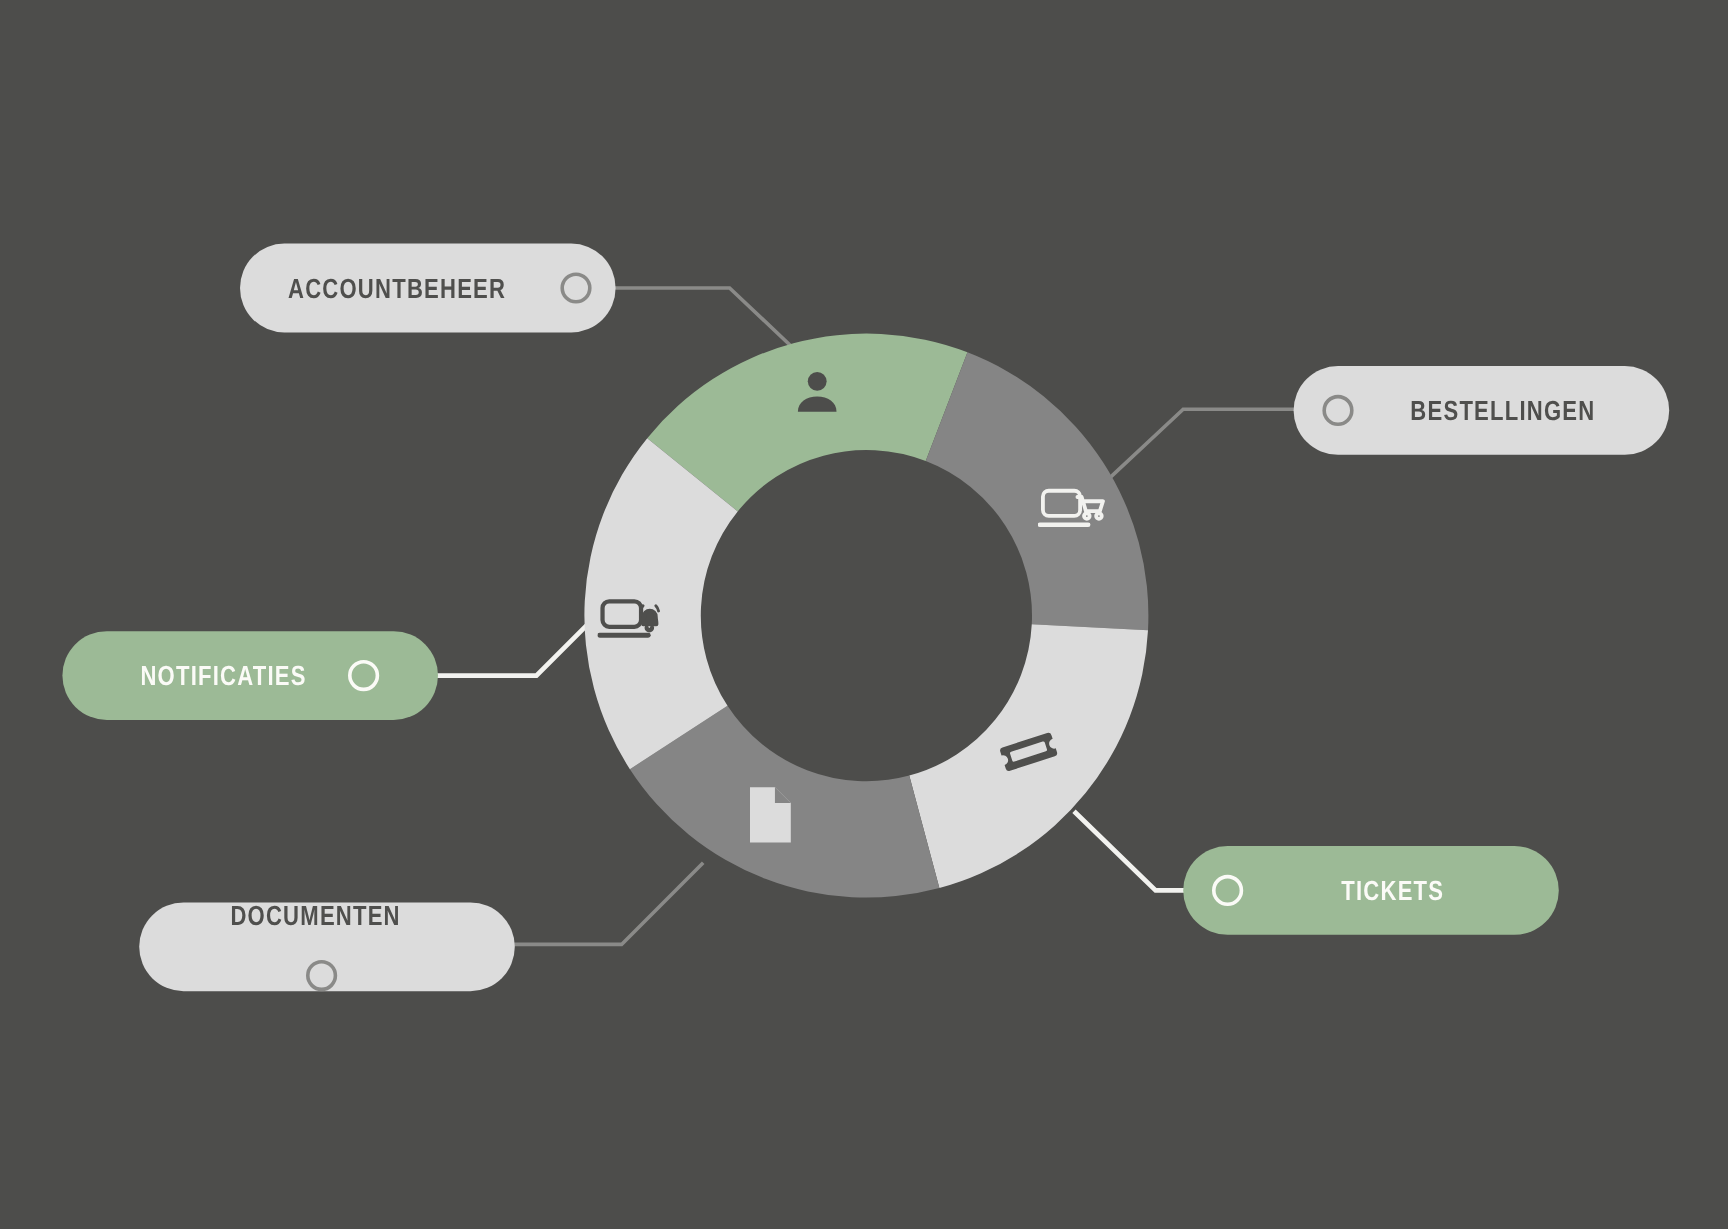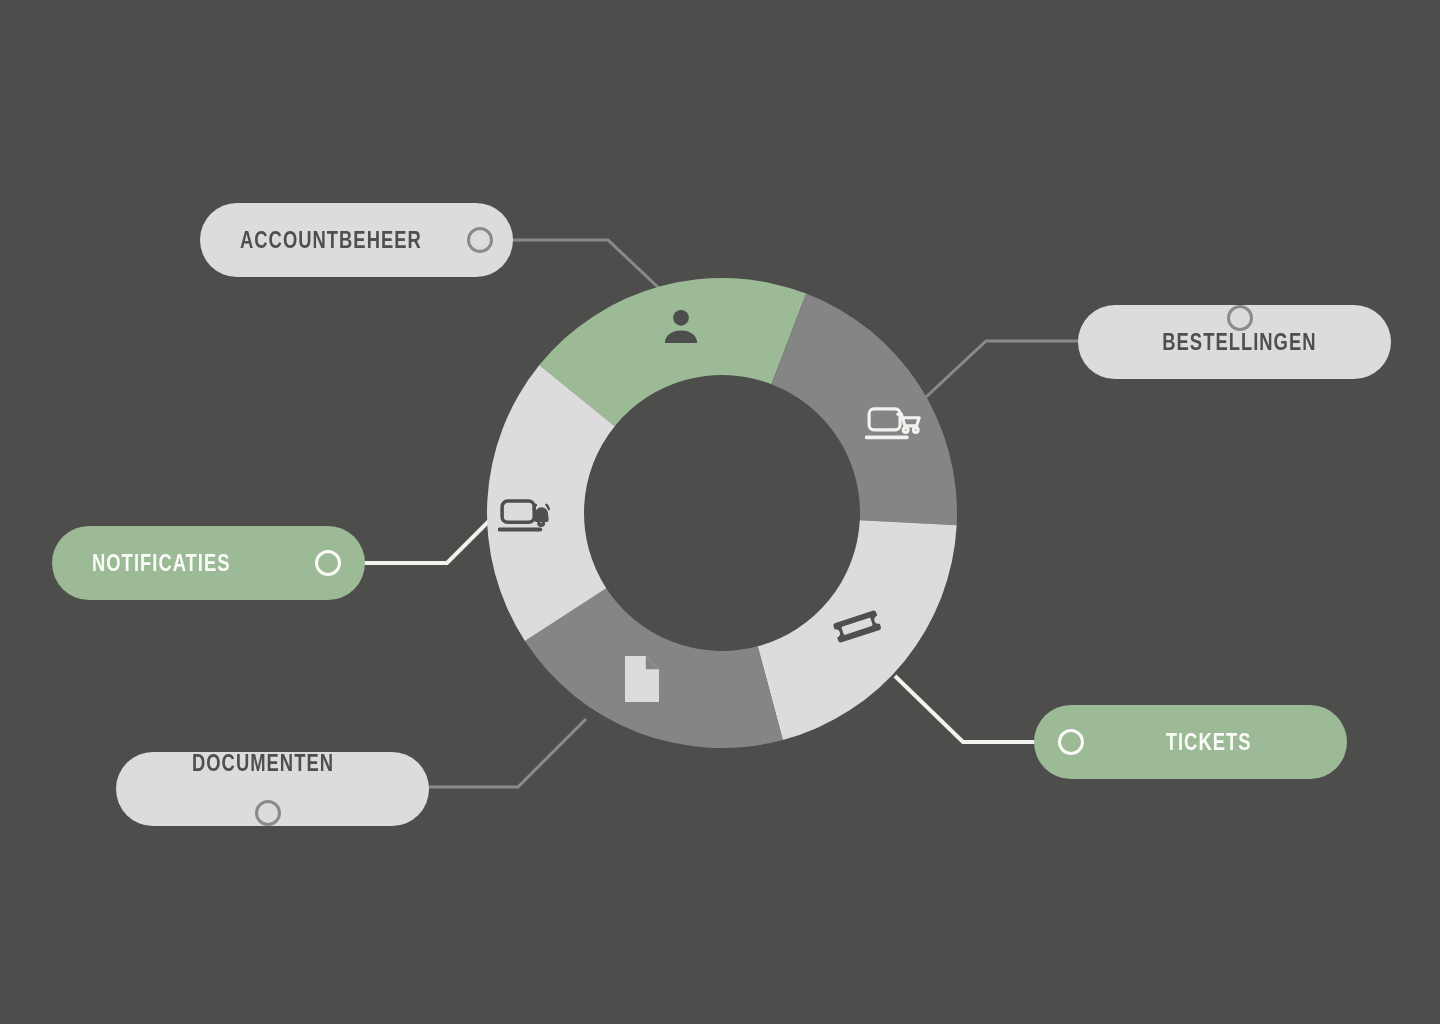--- a/index.html
+++ b/index.html
@@ -86,23 +86,23 @@
     justify-content: flex-start;
   }
   .pill.dot-left .pill-label {
     transform-origin: center center;
     margin-left: auto;
     margin-right: auto;
   }
 
   
   #pill-accountbeheer { left: 200px;  top: 203px;  width: 313px; }
-  #pill-bestellingen  { left: 1078px; top: 305px;  width: 313px; flex-direction: column; }
-  #pill-notificaties  { left: 52px;   top: 526px;  width: 313px; }
-  #pill-tickets       { left: 1034px; top: 705px;  width: 313px; }
+  #pill-bestellingen  { left: 1078px; top: 305px;  width: 313px; }
+  #pill-notificaties  { left: 52px;   top: 526px;  width: 313px; justify-content: center; }
+  #pill-tickets       { left: 986px; top: 705px;  width: 313px; }
   #pill-documenten    { left: 116px;  top: 752px;  width: 313px; flex-direction: column; }
 
   
   .ring-icon {
     position: absolute;
     width: 58px;
     height: 58px;
     display: flex;
     align-items: center;
     justify-content: center;

